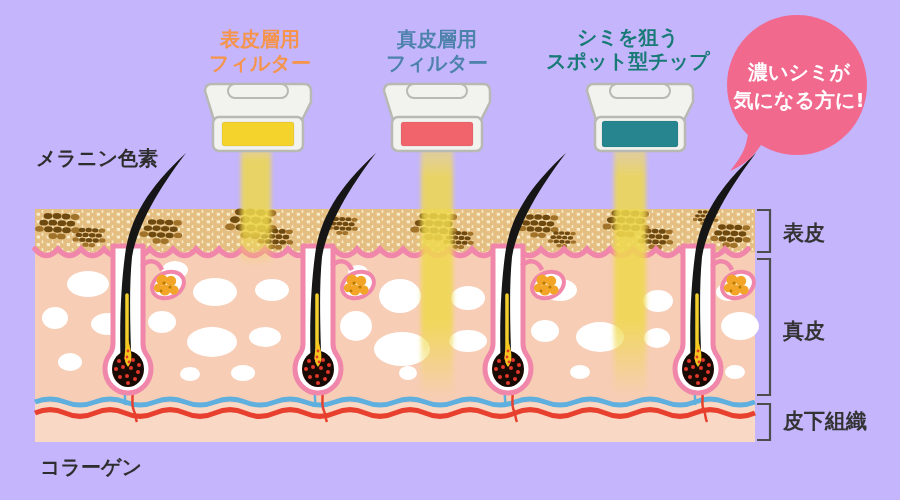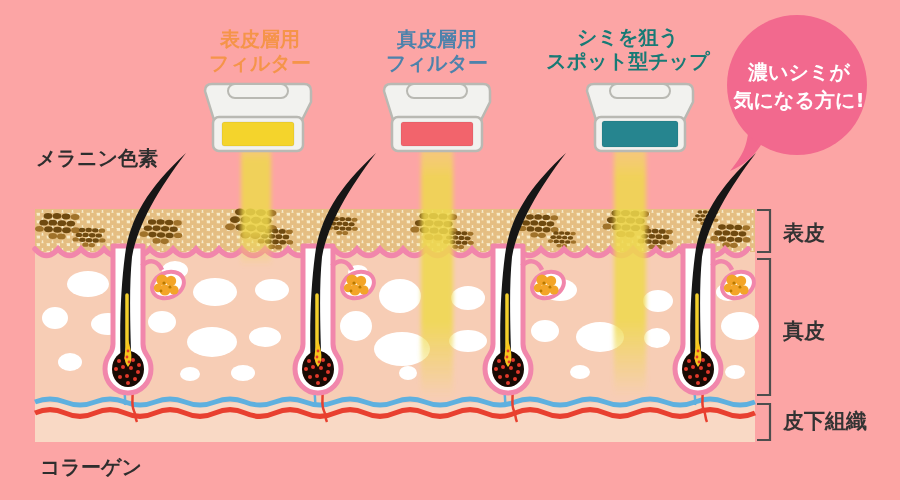--- a/index.html
+++ b/index.html
@@ -1,17 +1,17 @@
 <!DOCTYPE html>
 <html><head>
 <meta charset="utf-8">
 <style>
   html,body{margin:0;padding:0;background:#ffffff;}
   body{font-family:"DejaVu Sans","Liberation Sans",sans-serif;}
-  .stage{position:relative;width:900px;height:500px;background:#fca5a5;overflow:hidden;}
+  .stage{position:relative;width:900px;height:500px;background:#c4b5fd;overflow:hidden;}
   svg{display:block;}
   text{font-family:"DejaVu Sans","Liberation Sans",sans-serif;}
   .device-label{font-size:20px;font-weight:bold;text-anchor:middle;}
   .bubble-text{font-size:20px;font-weight:bold;text-anchor:middle;}
   .side-label{font-size:20px;font-weight:600;fill:#2e2e2e;}
   .layer-label{font-size:21px;font-weight:600;fill:#333333;}
 </style>
 </head>
 <body>
 

